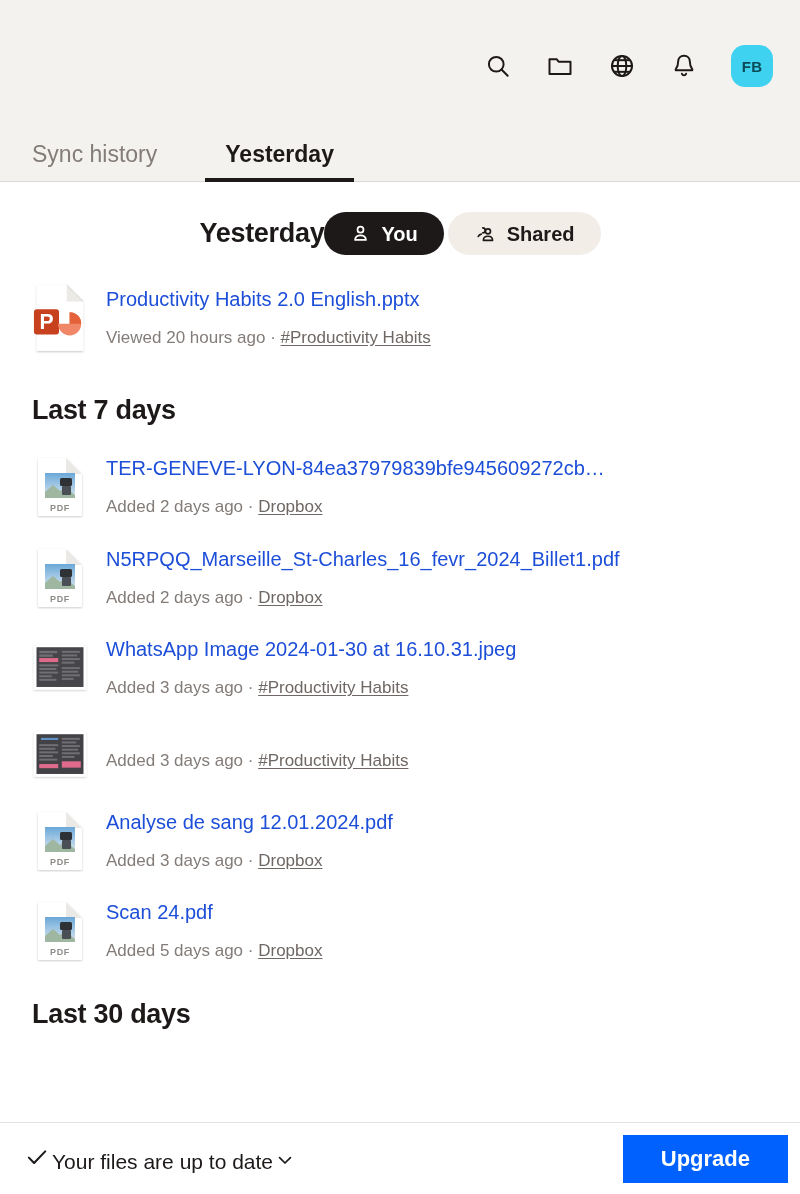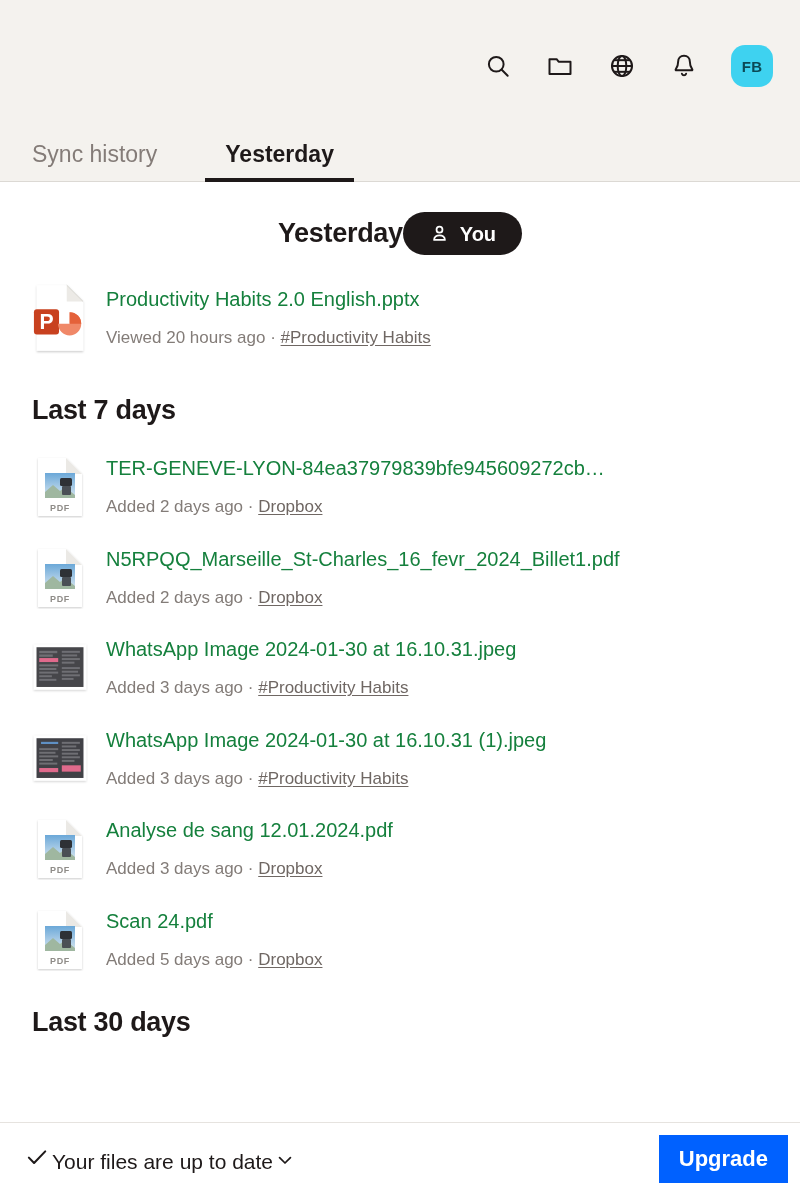--- a/index.html
+++ b/index.html
@@ -154,21 +154,21 @@
     padding: 13px 0;
     cursor: pointer;
   }
 
   .thumb { width: 56px; flex: none; display: flex; justify-content: center; }
 
   .meta { min-width: 0; flex: 1; }
 
   .fname {
     font-size: 20px;
-    color: #15803d;
+    color: #1d4ed8;
     line-height: 1.35;
     white-space: nowrap;
     overflow: hidden;
     text-overflow: ellipsis;
   }
 
   .fsub {
     font-size: 17px;
     color: #837c78;
     line-height: 1.5;
@@ -207,21 +207,21 @@
   }
   .status-text { font-size: 21px; color: #1e1919; }
 
   .upgrade-btn {
     background: #0061ff;
     color: #ffffff;
     border: none;
     font-family: inherit;
     font-size: 22px;
     font-weight: 700;
-    padding: 0 20px;
+    padding: 0 38px;
     height: 48px;
     cursor: pointer;
     margin-right: 12px;
     margin-left: 14px;
   }
 
   .scroll-rail {
     position: absolute;
     top: 183px;
     right: 0;
@@ -289,20 +289,31 @@
         <button class="chip primary">
           <span>
             <svg width="21" height="21" viewBox="0 0 24 24" fill="none" stroke="currentColor" stroke-width="2" stroke-linejoin="round">
               <circle cx="12" cy="7.6" r="3.4"></circle>
               <path d="M5.8 19.4c0-3.4 2.8-5.4 6.2-5.4s6.2 2 6.2 5.4z"></path>
             </svg>
           </span>
           <span>You</span>
         </button>
 
+        <button class="chip secondary">
+          <span>
+            <svg width="23" height="21" viewBox="0 0 28 24" fill="none" stroke="currentColor" stroke-width="2" stroke-linejoin="round" stroke-linecap="round">
+              <circle cx="17" cy="9.4" r="3.1"></circle>
+              <path d="M11.4 20.4c0-3.1 2.5-5 5.6-5s5.6 1.9 5.6 5z"></path>
+              <path d="M10.6 5.2a3 3 0 0 1 0 6"></path>
+              <path d="M5.2 15.6c.6-1.5 2-2.4 3.6-2.8"></path>
+            </svg>
+          </span>
+          <span>Shared</span>
+        </button>
       </div>
     </div>
 
     <div class="list" style="padding-top:14px;">
       <div class="row">
         <div class="thumb">
           <svg class="ficon" width="58" height="72" viewBox="0 0 58 72">
             <defs>
               <filter id="sh1" x="-30%" y="-20%" width="180%" height="150%">
                 <feDropShadow dx="0" dy="1.2" stdDeviation="1.3" flood-color="#000" flood-opacity="0.22"></feDropShadow>
@@ -448,21 +459,20 @@
               <rect x="33" y="17" width="20" height="2.2"></rect>
                 <rect x="33" y="21" width="18" height="2.2"></rect>
               <rect x="33" y="25" width="20" height="2.2"></rect>
                 <rect x="33" y="29" width="14" height="2.2"></rect>
             </g>
             <rect x="8" y="38" width="21" height="4.6" fill="#e06a8c"></rect>
             <rect x="33" y="35" width="21" height="7" fill="#e06a8c"></rect>
           </svg>
         </div>
         <div class="meta">
-          <div class="fname">WhatsApp Image 2024-01-30 at 16.10.31 (1).jpeg</div>
           <div class="fsub">
             <span>Added 3 days ago</span>
             <span>·</span>
             <span class="link">#Productivity Habits</span>
           </div>
         </div>
       </div>
 
       <div class="row">
         <div class="thumb">

